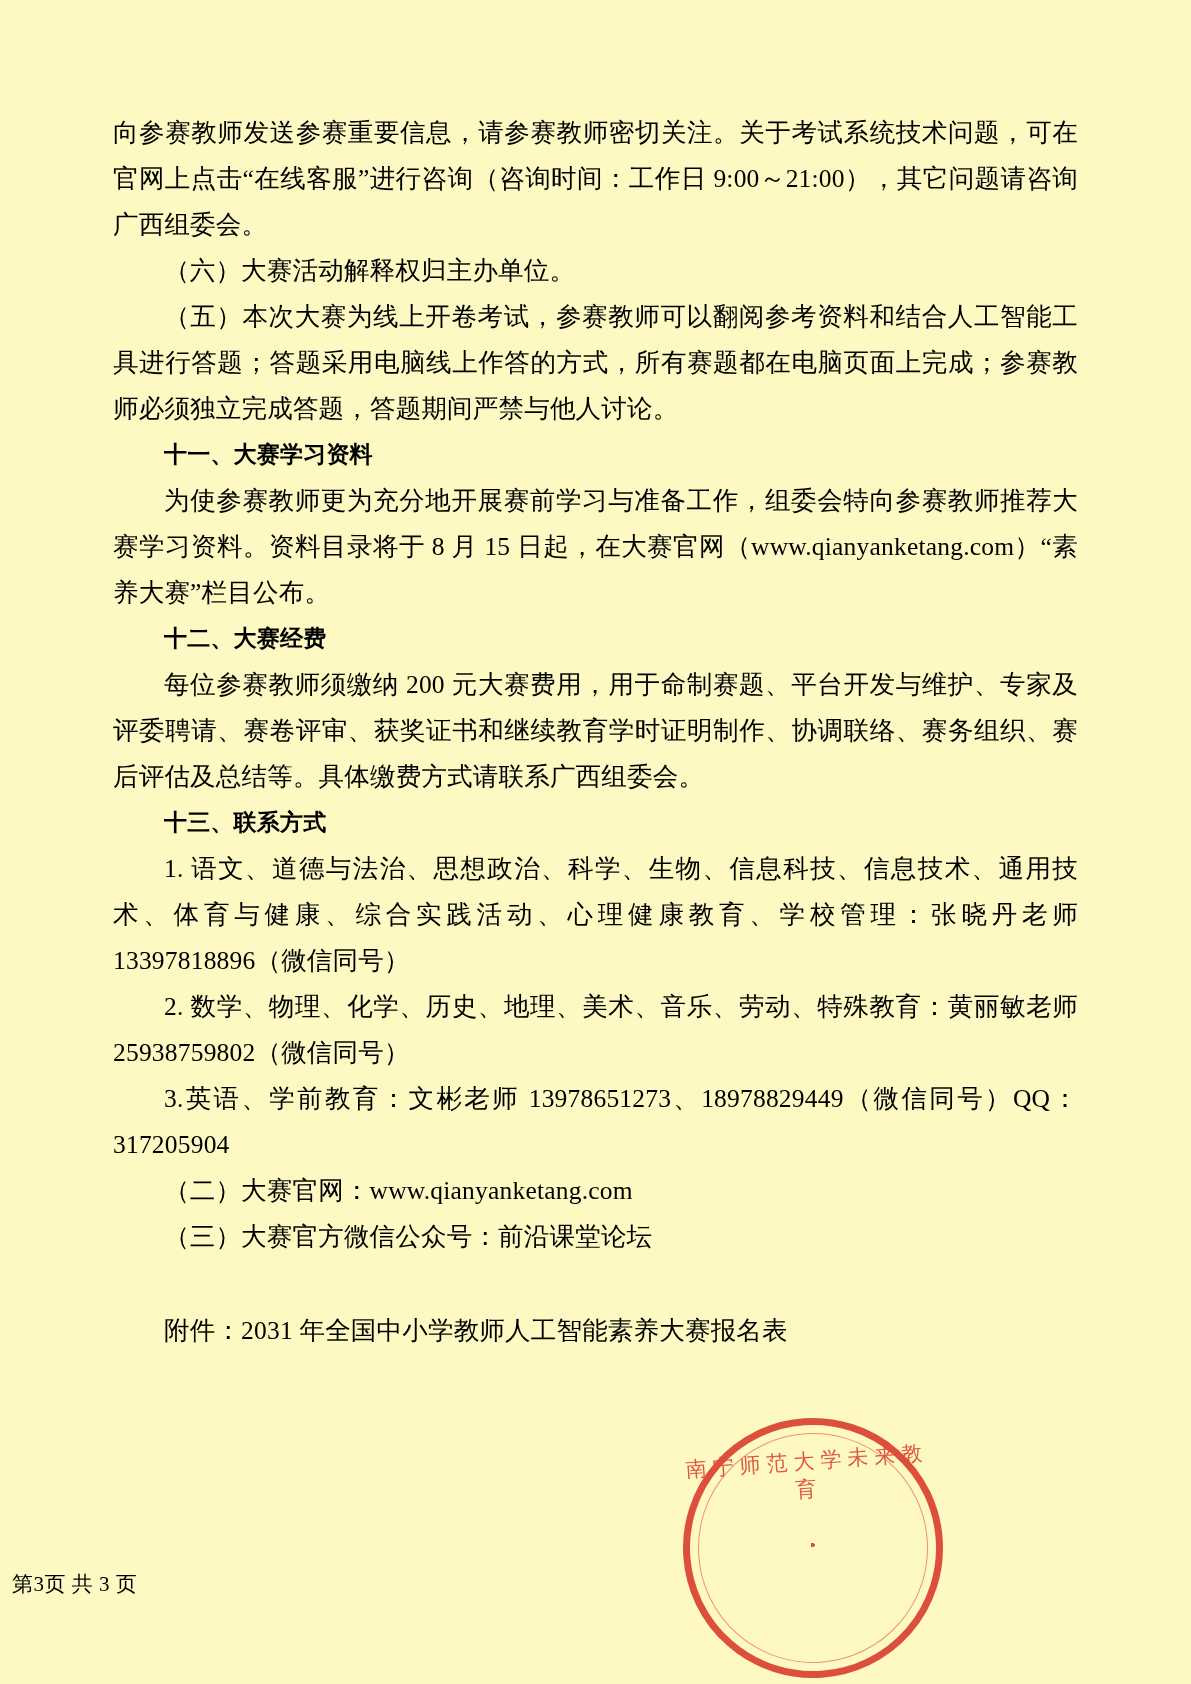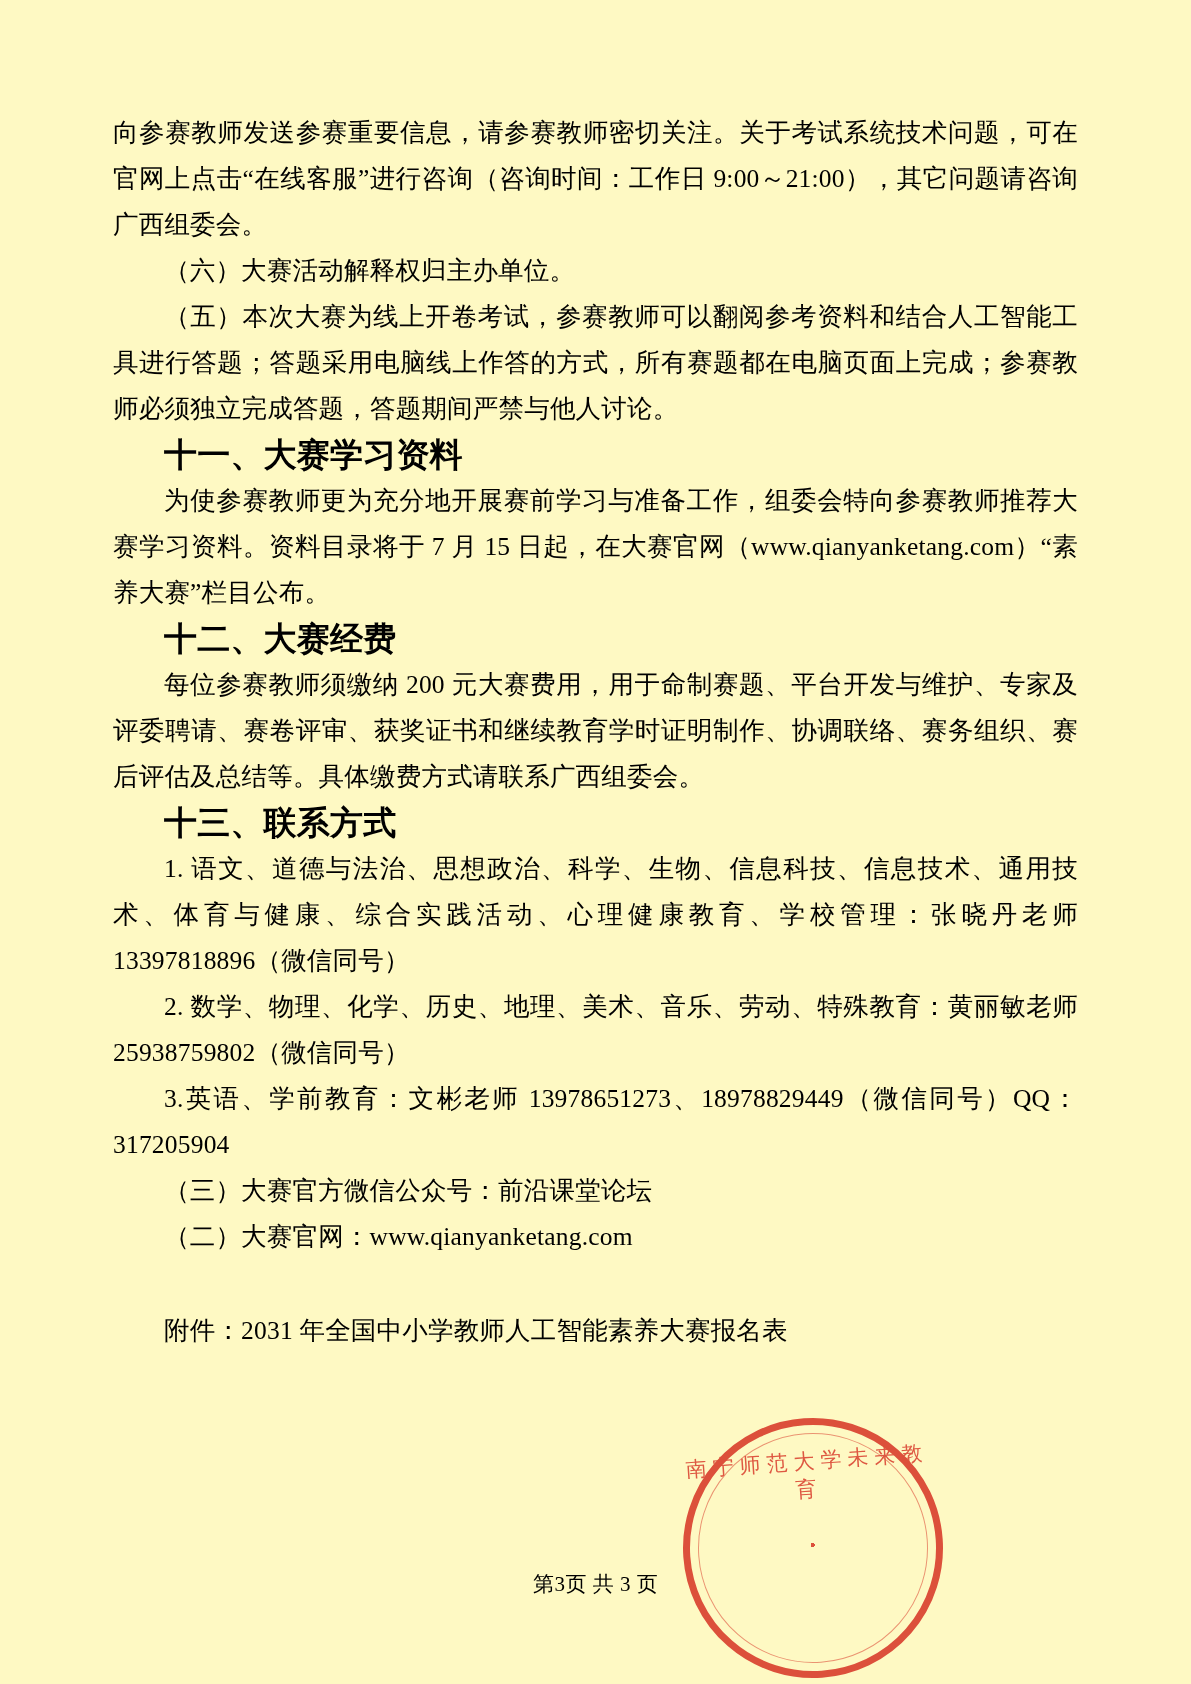--- a/index.html
+++ b/index.html
@@ -32,21 +32,21 @@
     text-align: justify;
     text-justify: inter-ideograph;
     letter-spacing: 0.2px;
   }
   .indent {
     text-indent: 51px;
   }
   .heading {
     font-weight: bold;
     text-indent: 51px;
-    font-size: 33px;
+    font-size: 23px;
     line-height: 46px;
   }
   .spacer-lg { height: 48px; }
 
   .attachment {
     text-indent: 51px;
   }
 
   
   .sign-area {
@@ -97,52 +97,52 @@
     left: 8px;
     top: 8px;
     right: 8px;
     bottom: 8px;
     border-radius: 50%;
     border: 1.5px solid #d52b1e;
     opacity: 0.6;
   }
   .footer {
     position: absolute;
-    left: 0;
+    left: 12px;
     right: 0;
     bottom: 86px;
-    text-align: center;
+    text-align: left;
     font-size: 21px;
     color: #000;
     letter-spacing: 0.5px;
   }
 </style>
 </head>
 <body>
 
 <div class="page">
 
   <div class="content">
 
     <p>向参赛教师发送参赛重要信息，请参赛教师密切关注。关于考试系统技术问题，可在官网上点击“在线客服”进行咨询（咨询时间：工作日 9:00～21:00），其它问题请咨询广西组委会。</p>
     <p class="indent">（六）大赛活动解释权归主办单位。</p>
     <p class="indent">（五）本次大赛为线上开卷考试，参赛教师可以翻阅参考资料和结合人工智能工具进行答题；答题采用电脑线上作答的方式，所有赛题都在电脑页面上完成；参赛教师必须独立完成答题，答题期间严禁与他人讨论。</p>
 
     <p class="heading">十一、大赛学习资料</p>
-    <p class="indent">为使参赛教师更为充分地开展赛前学习与准备工作，组委会特向参赛教师推荐大赛学习资料。资料目录将于 7 月 15 日起，在大赛官网（www.qianyanketang.com）“素养大赛”栏目公布。</p>
+    <p class="indent">为使参赛教师更为充分地开展赛前学习与准备工作，组委会特向参赛教师推荐大赛学习资料。资料目录将于 8 月 15 日起，在大赛官网（www.qianyanketang.com）“素养大赛”栏目公布。</p>
 
     <p class="heading">十二、大赛经费</p>
     <p class="indent">每位参赛教师须缴纳 200 元大赛费用，用于命制赛题、平台开发与维护、专家及评委聘请、赛卷评审、获奖证书和继续教育学时证明制作、协调联络、赛务组织、赛后评估及总结等。具体缴费方式请联系广西组委会。</p>
 
     <p class="heading">十三、联系方式</p>
     <p class="indent">1. 语文、道德与法治、思想政治、科学、生物、信息科技、信息技术、通用技术、体育与健康、综合实践活动、心理健康教育、学校管理：张晓丹老师 13397818896（微信同号）</p>
     <p class="indent">2. 数学、物理、化学、历史、地理、美术、音乐、劳动、特殊教育：黄丽敏老师 25938759802（微信同号）</p>
     <p class="indent">3.英语、学前教育：文彬老师  13978651273、18978829449（微信同号）QQ：317205904</p>
+    <p class="indent">（二）大赛官网：www.qianyanketang.com</p>
     <p class="indent">（三）大赛官方微信公众号：前沿课堂论坛</p>
-    <p class="indent">（二）大赛官网：www.qianyanketang.com</p>
 
     <div class="spacer-lg"></div>
 
     <p class="attachment">附件：2031 年全国中小学教师人工智能素养大赛报名表</p>
 
     <div class="sign-area">
       <div class="seal">
         <div class="seal-ring"></div>
         <div class="seal-text-top">南宁师范大学未来教育</div>
 

